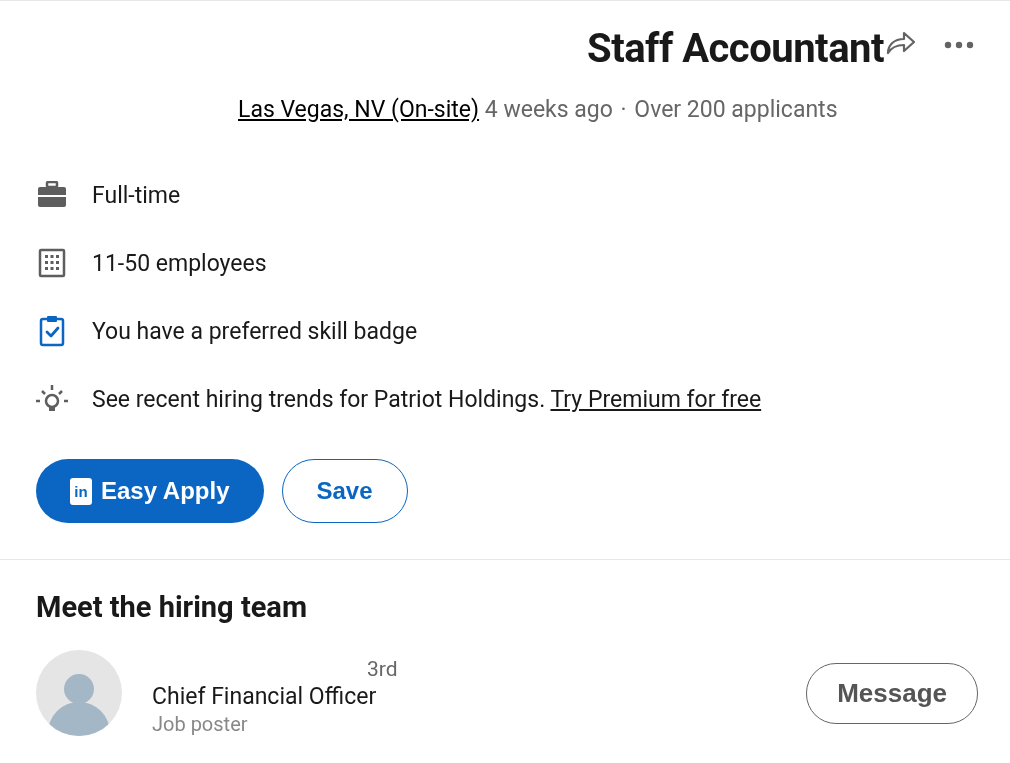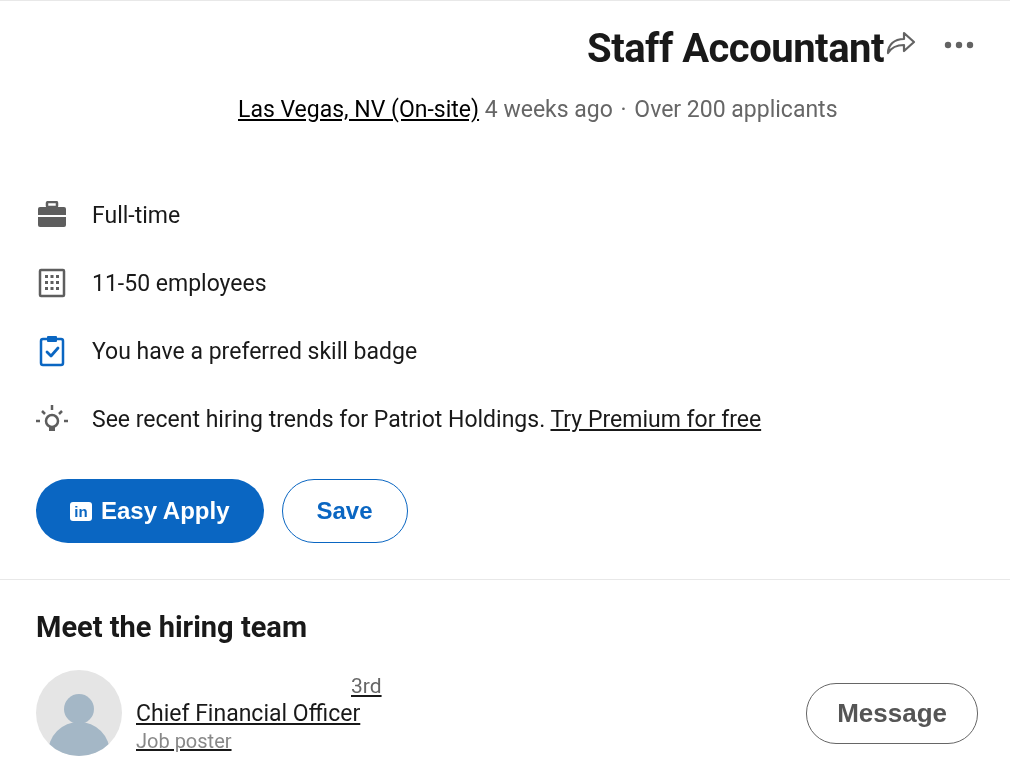--- a/index.html
+++ b/index.html
@@ -47,21 +47,21 @@
     }
     .meta-location {
       color: #000000;
       text-decoration: underline;
     }
     .meta-dot {
       color: #666;
       margin: 0 2px;
     }
     .details {
-      margin-top: 76px;
+      margin-top: 56px;
       text-align: center;
     }
     .detail-item {
       display: flex;
       align-items: center;
       gap: 24px;
       margin-bottom: 36px;
       font-size: 23px;
       color: #191919;
     }
@@ -102,21 +102,21 @@
       color: #0a66c2;
       border: 1.5px solid #0a66c2;
       border-radius: 34px;
       padding: 17px 34px;
       font-size: 24px;
       font-weight: 600;
       cursor: pointer;
     }
     .in-icon {
       width: 22px;
-      height: 19px;
+      height: 27px;
       background: #fff;
       color: #0a66c2;
       border-radius: 3px;
       display: inline-flex;
       align-items: center;
       justify-content: center;
       font-weight: 800;
       font-size: 15px;
       font-family: Arial, sans-serif;
       line-height: 1;
@@ -133,23 +133,22 @@
       margin-bottom: 26px;
     }
     .hiring-row {
       display: flex;
       align-items: center;
       justify-content: space-between;
       padding-bottom: 6px;
     }
     .hiring-left {
       display: flex;
-      align-items: center;
-      gap: 14px;
-      text-decoration: underline;
+      align-items: flex-end;
+      gap: 30px;
     }
     .avatar-placeholder {
       width: 86px;
       height: 86px;
       border-radius: 50%;
       background: #e5e5e5;
       position: relative;
       overflow: hidden;
       flex-shrink: 0;
     }

